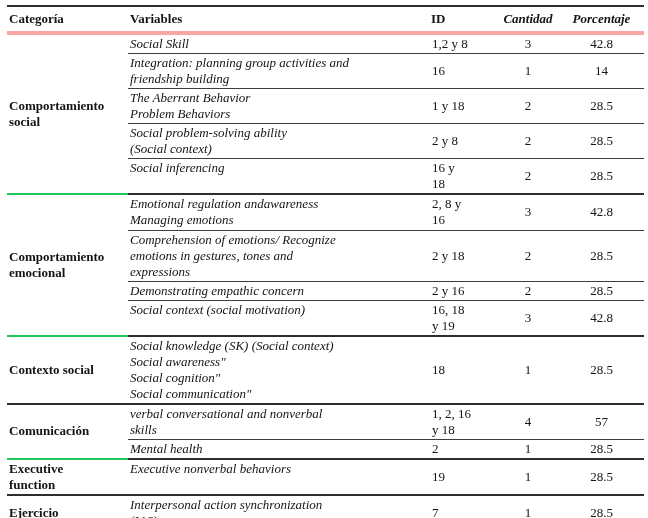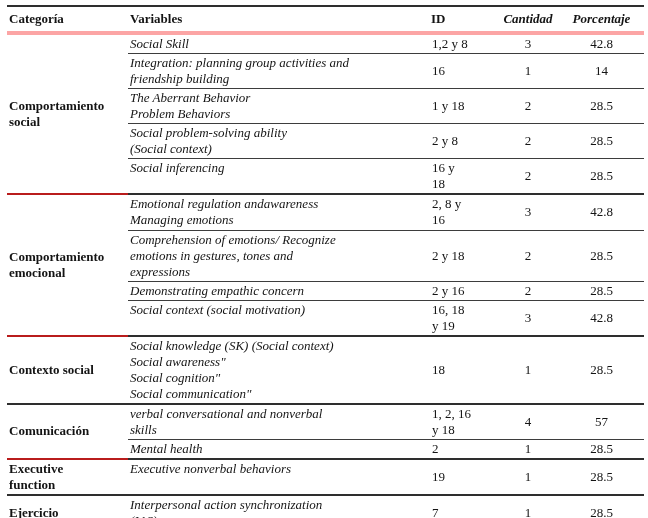--- a/index.html
+++ b/index.html
@@ -65,21 +65,21 @@
   td.qty, td.pct {
     vertical-align: middle;
     text-align: center;
   }
   
   tr.inner > td.var, tr.inner > td.id, tr.inner > td.qty, tr.inner > td.pct {
     border-bottom: 1.5px solid #3d3d3d;
   }
   
   tr.group-end > td { border-bottom: 2px solid #2e2e2e; }
-  td.cat { border-bottom: 2px solid #b91c1c; }
+  td.cat { border-bottom: 2px solid #22c55e; }
 </style>
 </head>
 <body>
 
 <div class="page">
   <table class="review-table">
     <colgroup>
       <col class="c-cat">
         <col class="c-var">
         <col class="c-id">

